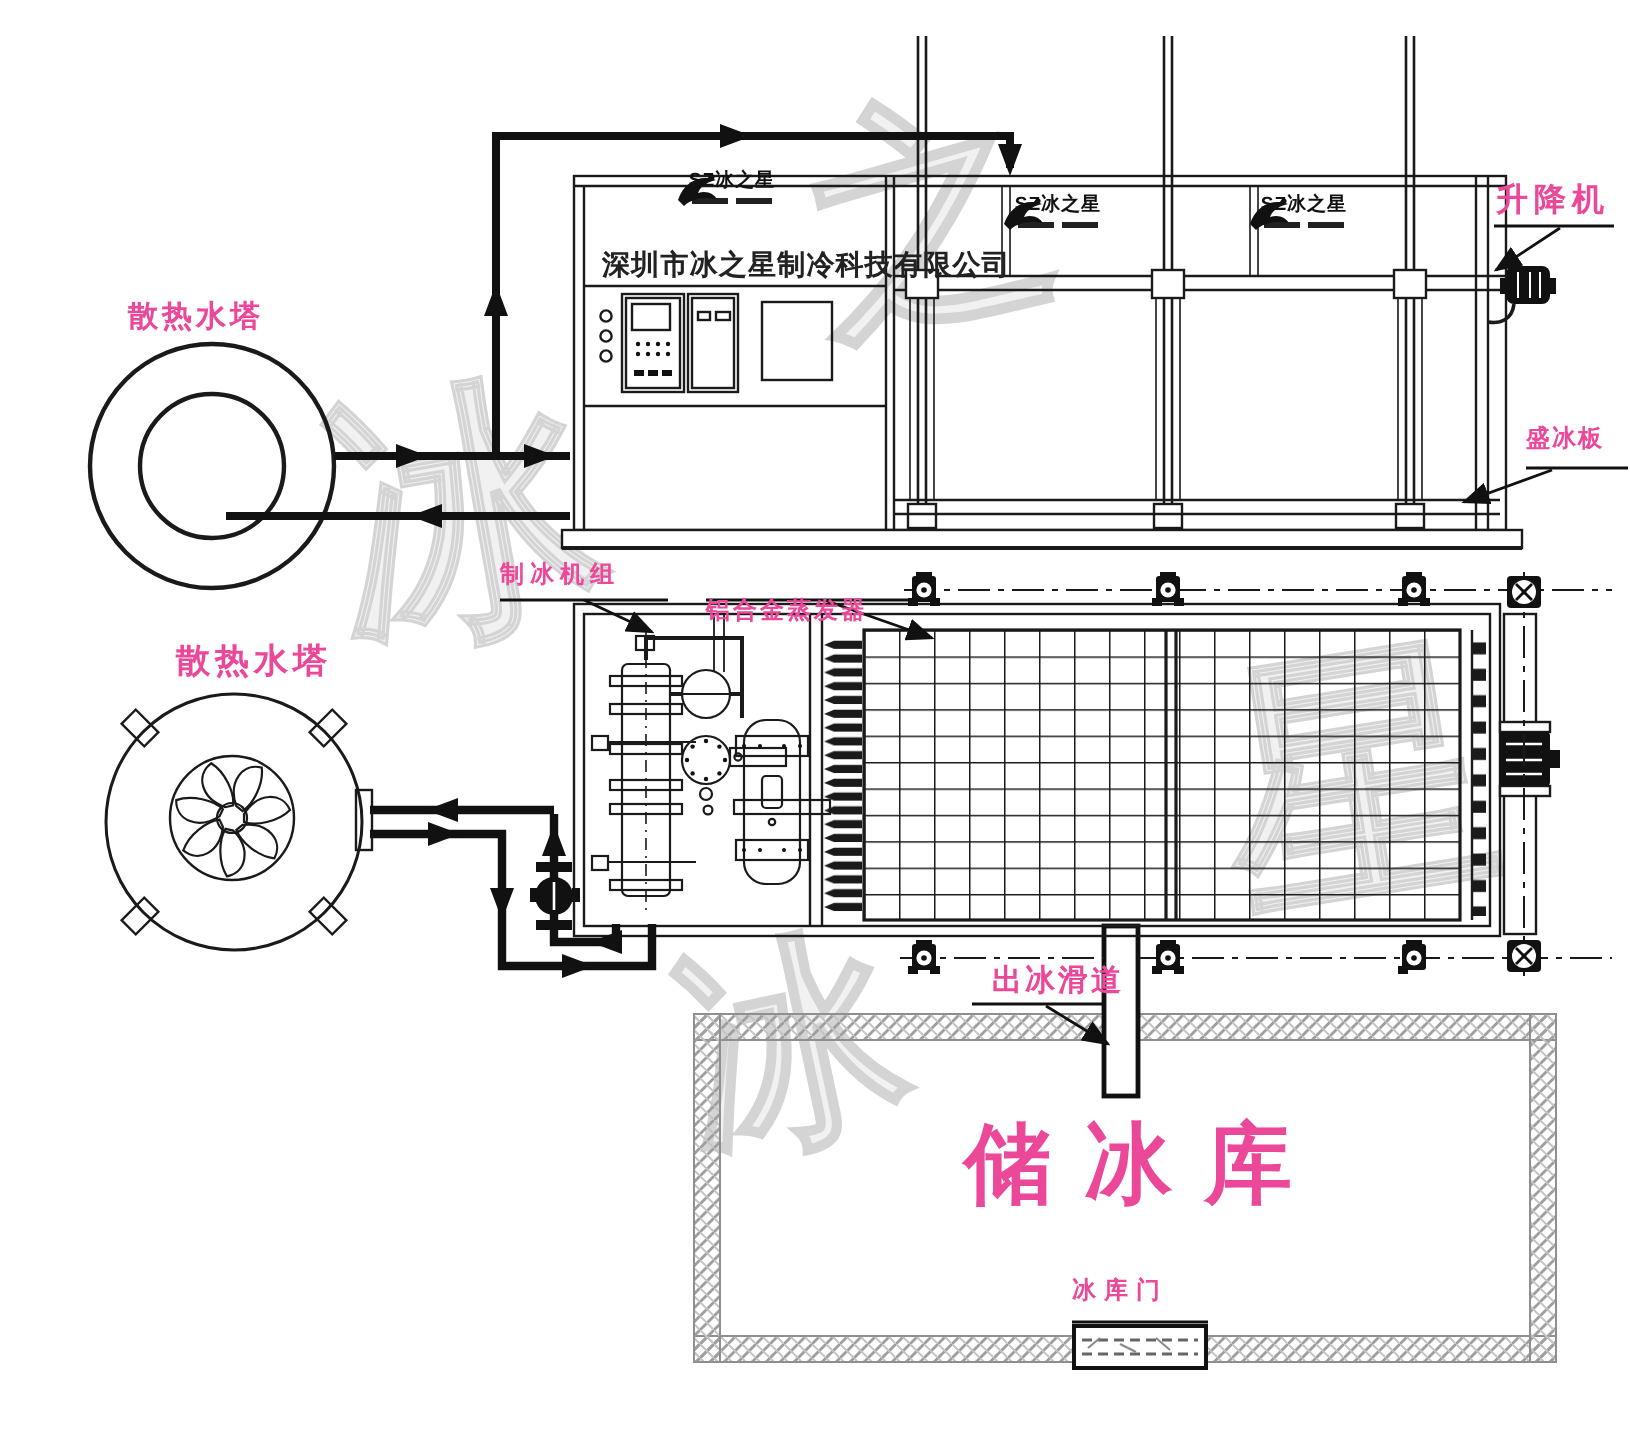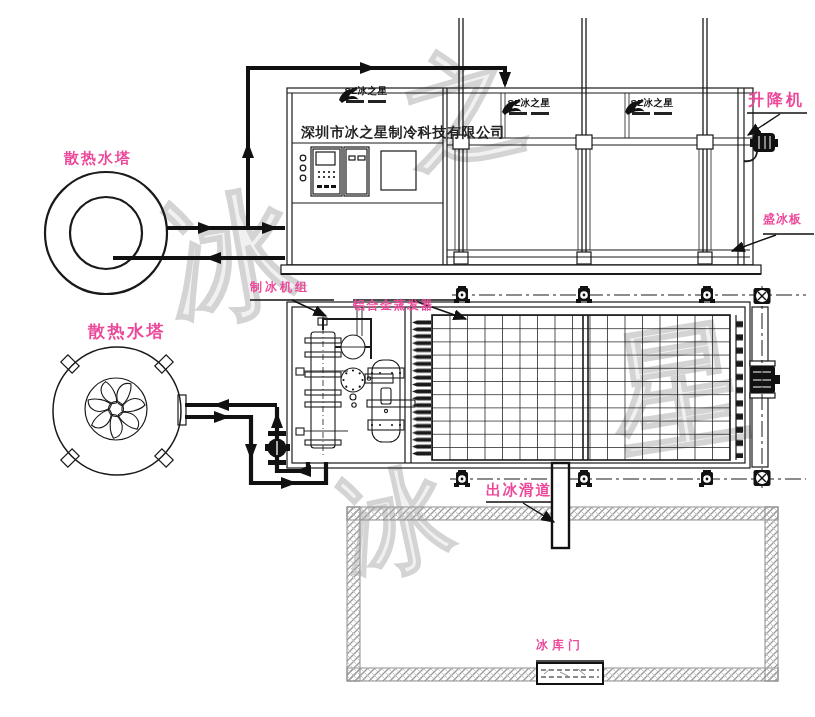--- a/index.html
+++ b/index.html
@@ -367,21 +367,22 @@
       </g>
     </g>
   </svg>
 
   <div class="lbl" style="left:64px;top:152px;font-size:15px;letter-spacing:2px;">散热水塔</div>
   <div class="lbl" style="left:88px;top:324px;font-size:17px;letter-spacing:2.5px;">散热水塔</div>
   <div class="lbl" style="left:250px;top:282px;font-size:12px;letter-spacing:3px;">制冰机组</div>
   <div class="lbl" style="left:353px;top:300px;font-size:12px;letter-spacing:1.5px;">铝合金蒸发器</div>
   <div class="lbl" style="left:748px;top:93px;font-size:16px;letter-spacing:3px;">升降机</div>
   <div class="lbl" style="left:763px;top:214px;font-size:12px;letter-spacing:1px;">盛冰板</div>
-  <div class="lbl" style="left:486px;top:484px;font-size:15px;letter-spacing:1.5px;">出冰滑道</div>
+  <div class="lbl" style="left:496px;top:484px;font-size:15px;letter-spacing:1.5px;">出冰滑道</div>
+  <div class="lbl" style="left:482px;top:562px;font-size:44px;letter-spacing:16px;">储冰库</div>
   <div class="lbl" style="left:536px;top:640px;font-size:12px;letter-spacing:4px;">冰库门</div>
 
   <div class="logo" style="left:336px;top:86px;width:60px;">
     <svg width="26" height="18" viewBox="0 0 26 18">
       <path d="M3 14 C6 5 14 1 22 4 C16 5.5 14 8 13 10.5 C17.5 9 21 11 22.5 13.5 C15 12 9 14 6 17 Z" fill="#111"></path>
       <circle cx="20" cy="2.5" r="1.3" fill="#111"></circle>
     </svg>
     <div class="logo-text">SZ冰之星</div>
     <div class="logo-tag"><span></span><span></span></div>
   </div>

